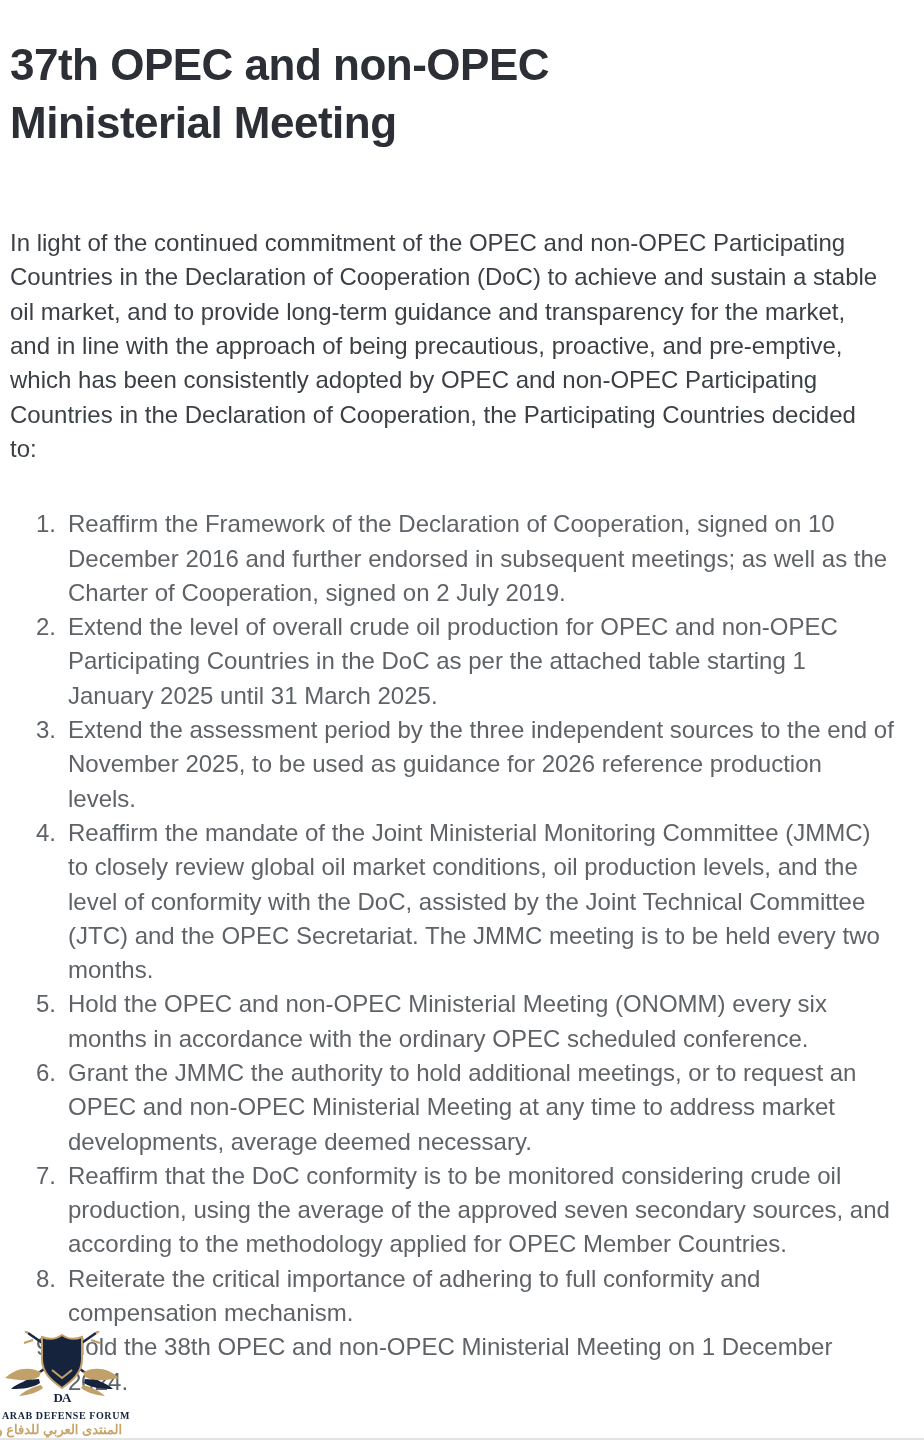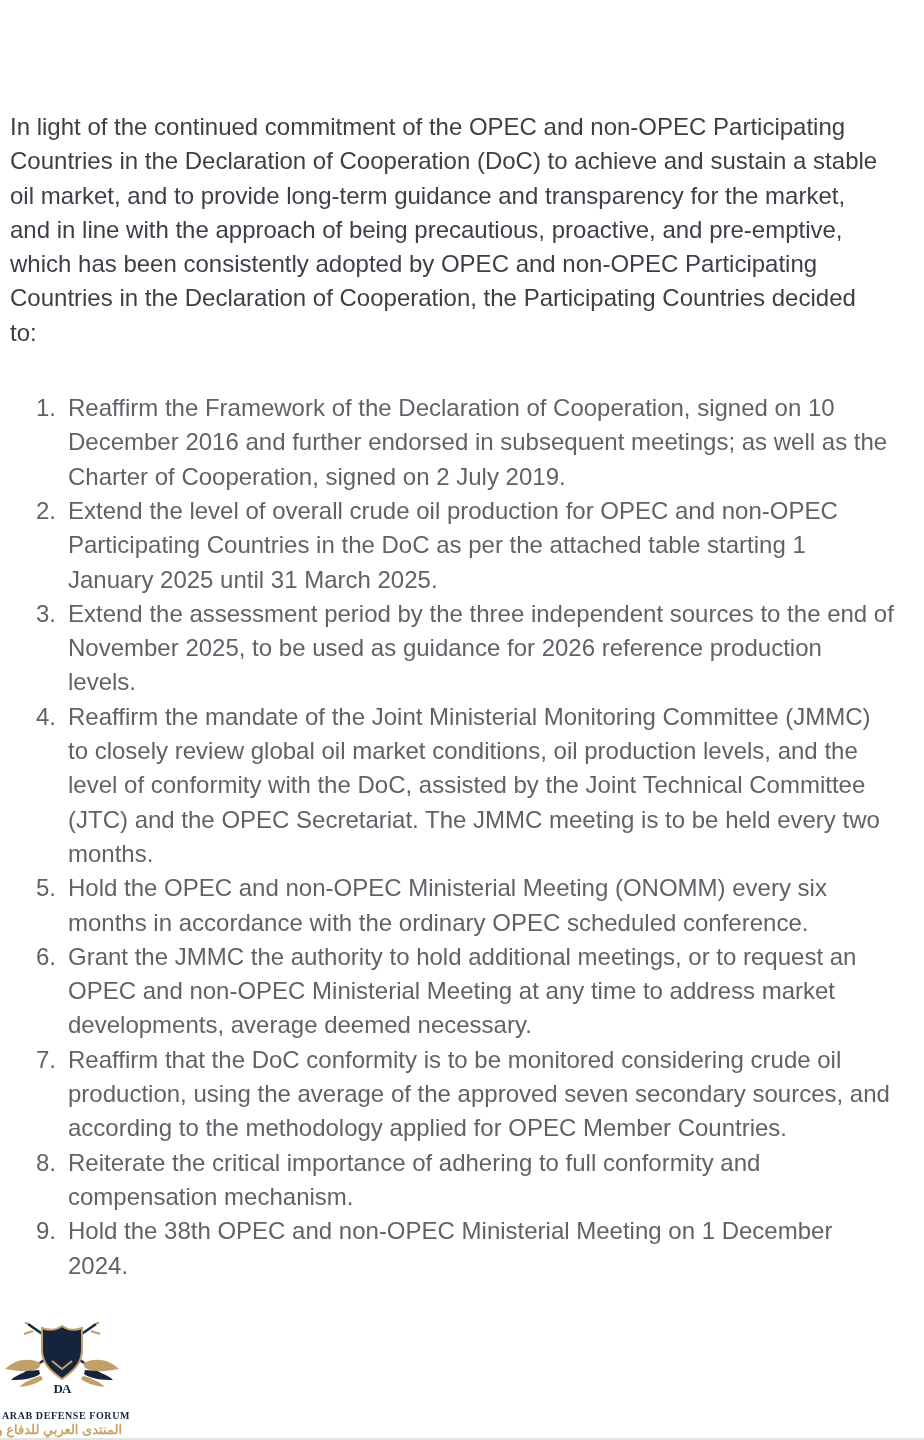--- a/index.html
+++ b/index.html
@@ -61,36 +61,37 @@
     z-index: 5;
   }
   .emblem { display: block; margin: 0 auto; }
   .forum-name-en {
     font-family: "Liberation Serif", serif;
     font-size: 10px;
     font-weight: 700;
     letter-spacing: 0.6px;
     color: #16233c;
     white-space: nowrap;
-    margin-top: 14px;
+    margin-top: 5px;
   }
   .forum-name-ar {
     font-size: 13px;
     font-weight: 700;
     color: #c9a467;
     white-space: nowrap;
     margin-top: 1px;
     direction: rtl;
   }
 </style>
 </head>
 <body>
 
 <div class="content">
 
+  <h1 class="page-title">37th OPEC and non-OPEC Ministerial Meeting</h1>
 
   <p class="intro">In light of the continued commitment of the OPEC and non-OPEC Participating Countries in the Declaration of Cooperation (DoC) to achieve and sustain a stable oil market, and to provide long-term guidance and transparency for the market, and in line with the approach of being precautious, proactive, and pre-emptive, which has been consistently adopted by OPEC and non-OPEC Participating Countries in the Declaration of Cooperation, the Participating Countries decided to:</p>
 
   <ol class="decisions">
     <li>Reaffirm the Framework of the Declaration of Cooperation, signed on 10 December 2016 and further endorsed in subsequent meetings; as well as the Charter of Cooperation, signed on 2 July 2019.</li>
     <li>Extend the level of overall crude oil production for OPEC and non-OPEC Participating Countries in the DoC as per the attached table starting 1 January 2025 until 31 March 2025.</li>
     <li>Extend the assessment period by the three independent sources to the end of November 2025, to be used as guidance for 2026 reference production levels.</li>
     <li>Reaffirm the mandate of the Joint Ministerial Monitoring Committee (JMMC) to closely review global oil market conditions, oil production levels, and the level of conformity with the DoC, assisted by the Joint Technical Committee (JTC) and the OPEC Secretariat. The JMMC meeting is to be held every two months.</li>
     <li>Hold the OPEC and non-OPEC Ministerial Meeting (ONOMM) every six months in accordance with the ordinary OPEC scheduled conference.</li>
     <li>Grant the JMMC the authority to hold additional meetings, or to request an OPEC and non-OPEC Ministerial Meeting at any time to address market developments, average deemed necessary.</li>

